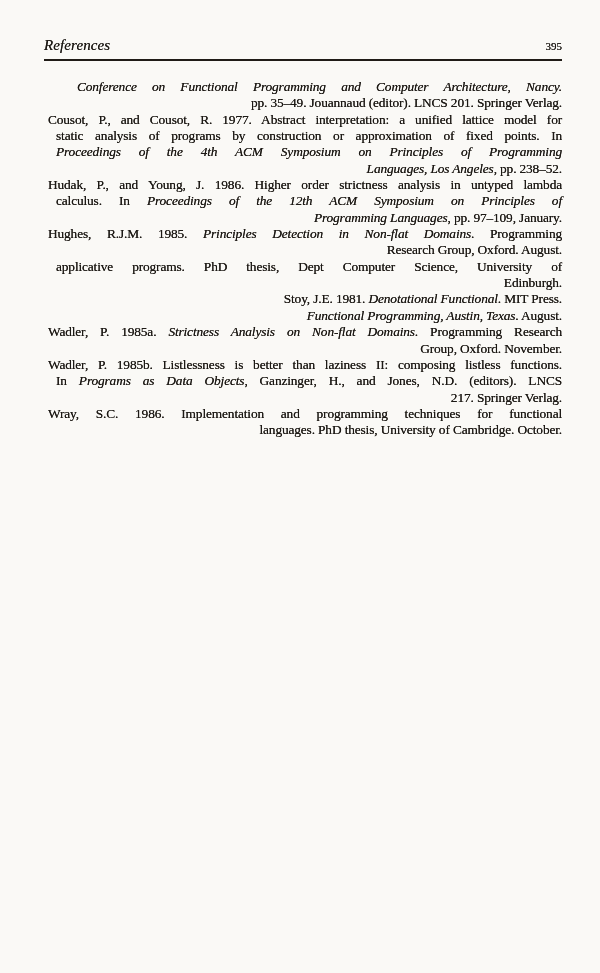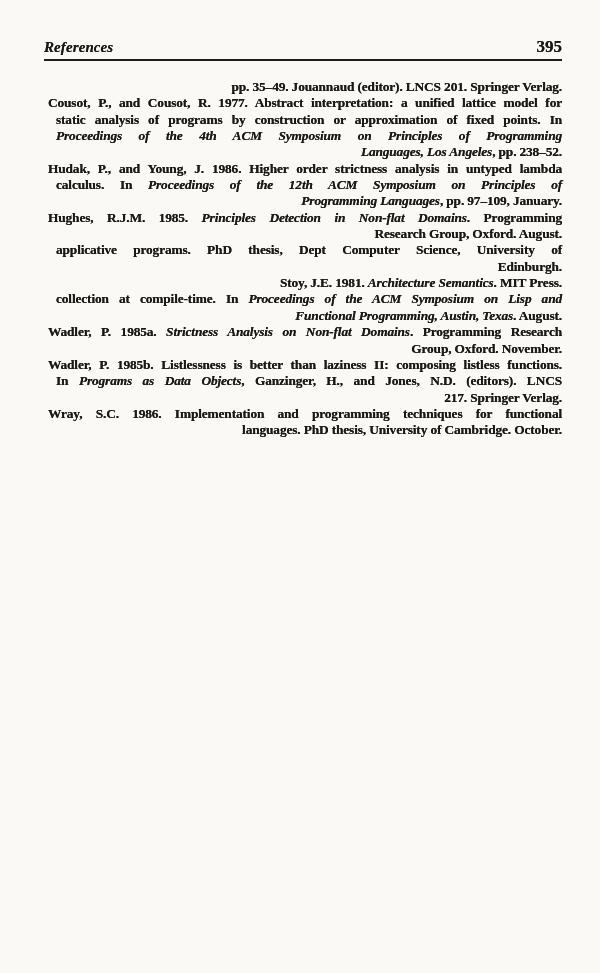--- a/index.html
+++ b/index.html
@@ -4,41 +4,40 @@
 <style>
   html, body { margin: 0; padding: 0; }
   .page {
     position: relative;
     width: 600px;
     height: 973px;
     background: #faf9f6;
     color: #1c1915;
     font-family: "Liberation Serif", "DejaVu Serif", serif;
     overflow: hidden;
-    font-weight: bold;
   }
   
   .page { text-shadow: 0 0 0.35px rgba(25,20,14,0.9); }
 
   .running-head {
     position: absolute;
     top: 37px;
     left: 44px;
     width: 518px;
     display: flex;
     justify-content: space-between;
     align-items: baseline;
   }
   .section-title {
     font-style: italic;
     font-size: 15px;
     letter-spacing: 0.1px;
   }
   .page-number {
-    font-size: 17px;
+    font-size: 11px;
   }
   .head-rule {
     position: absolute;
     top: 59px;
     left: 44px;
     width: 518px;
     height: 2px;
     background: #201c17;
   }
 
@@ -68,20 +67,21 @@
 
   <div class="running-head">
     <span class="section-title">References</span>
     <span class="page-number">395</span>
   </div>
 
   <div class="head-rule"></div>
 
   <div class="reference-list">
       <div class="ref-entry">
+        <div class="line cont-a fill"><span class="it">Conference on Functional Programming and Computer Architecture, Nancy.</span></div>
         <div class="line cont-b"><span class="rm">pp. 35–49. Jouannaud (editor). LNCS 201. Springer Verlag.</span></div>
       </div>
       <div class="ref-entry">
         <div class="line first fill"><span class="rm">Cousot, P., and Cousot, R. 1977. Abstract interpretation: a unified lattice model for</span></div>
         <div class="line cont fill"><span class="rm">static analysis of programs by construction or approximation of fixed points. In</span></div>
         <div class="line cont fill"><span class="it">Proceedings of the 4th ACM Symposium on Principles of Programming</span></div>
         <div class="line cont"><span class="it">Languages, Los Angeles</span><span class="rm">, pp. 238–52.</span></div>
       </div>
       <div class="ref-entry">
         <div class="line first fill"><span class="rm">Hudak, P., and Young, J. 1986. Higher order strictness analysis in untyped lambda</span></div>
@@ -90,24 +90,23 @@
       </div>
       <div class="ref-entry">
         <div class="line first fill"><span class="rm">Hughes, R.J.M. 1985. </span><span class="it">Principles Detection in Non-flat Domains</span><span class="rm">. Programming</span></div>
         <div class="line cont"><span class="rm">Research Group, Oxford. August.</span></div>
       </div>
       <div class="ref-entry">
         <div class="line cont fill"><span class="rm">applicative programs. PhD thesis, Dept Computer Science, University of</span></div>
         <div class="line cont"><span class="rm">Edinburgh.</span></div>
       </div>
       <div class="ref-entry">
-        <div class="line first"><span class="rm">Stoy, J.E. 1981. </span><span class="it">Architecture Semantics</span><span class="rm">. MIT Press.</span></div>
+        <div class="line first"><span class="rm">Stoy, J.E. 1981. </span><span class="it">Denotational Functional</span><span class="rm">. MIT Press.</span></div>
       </div>
       <div class="ref-entry">
-        <div class="line cont fill"><span class="rm">collection at compile-time. In </span><span class="it">Proceedings of the ACM Symposium on Lisp and</span></div>
         <div class="line cont"><span class="it">Functional Programming, Austin, Texas</span><span class="rm">. August.</span></div>
       </div>
       <div class="ref-entry">
         <div class="line first fill"><span class="rm">Wadler, P. 1985a. </span><span class="it">Strictness Analysis on Non-flat Domains</span><span class="rm">. Programming Research</span></div>
         <div class="line cont"><span class="rm">Group, Oxford. November.</span></div>
       </div>
       <div class="ref-entry">
         <div class="line first fill"><span class="rm">Wadler, P. 1985b. Listlessness is better than laziness II: composing listless functions.</span></div>
         <div class="line cont fill"><span class="rm">In </span><span class="it">Programs as Data Objects</span><span class="rm">, Ganzinger, H., and Jones, N.D. (editors). LNCS</span></div>
         <div class="line cont"><span class="rm">217. Springer Verlag.</span></div>

